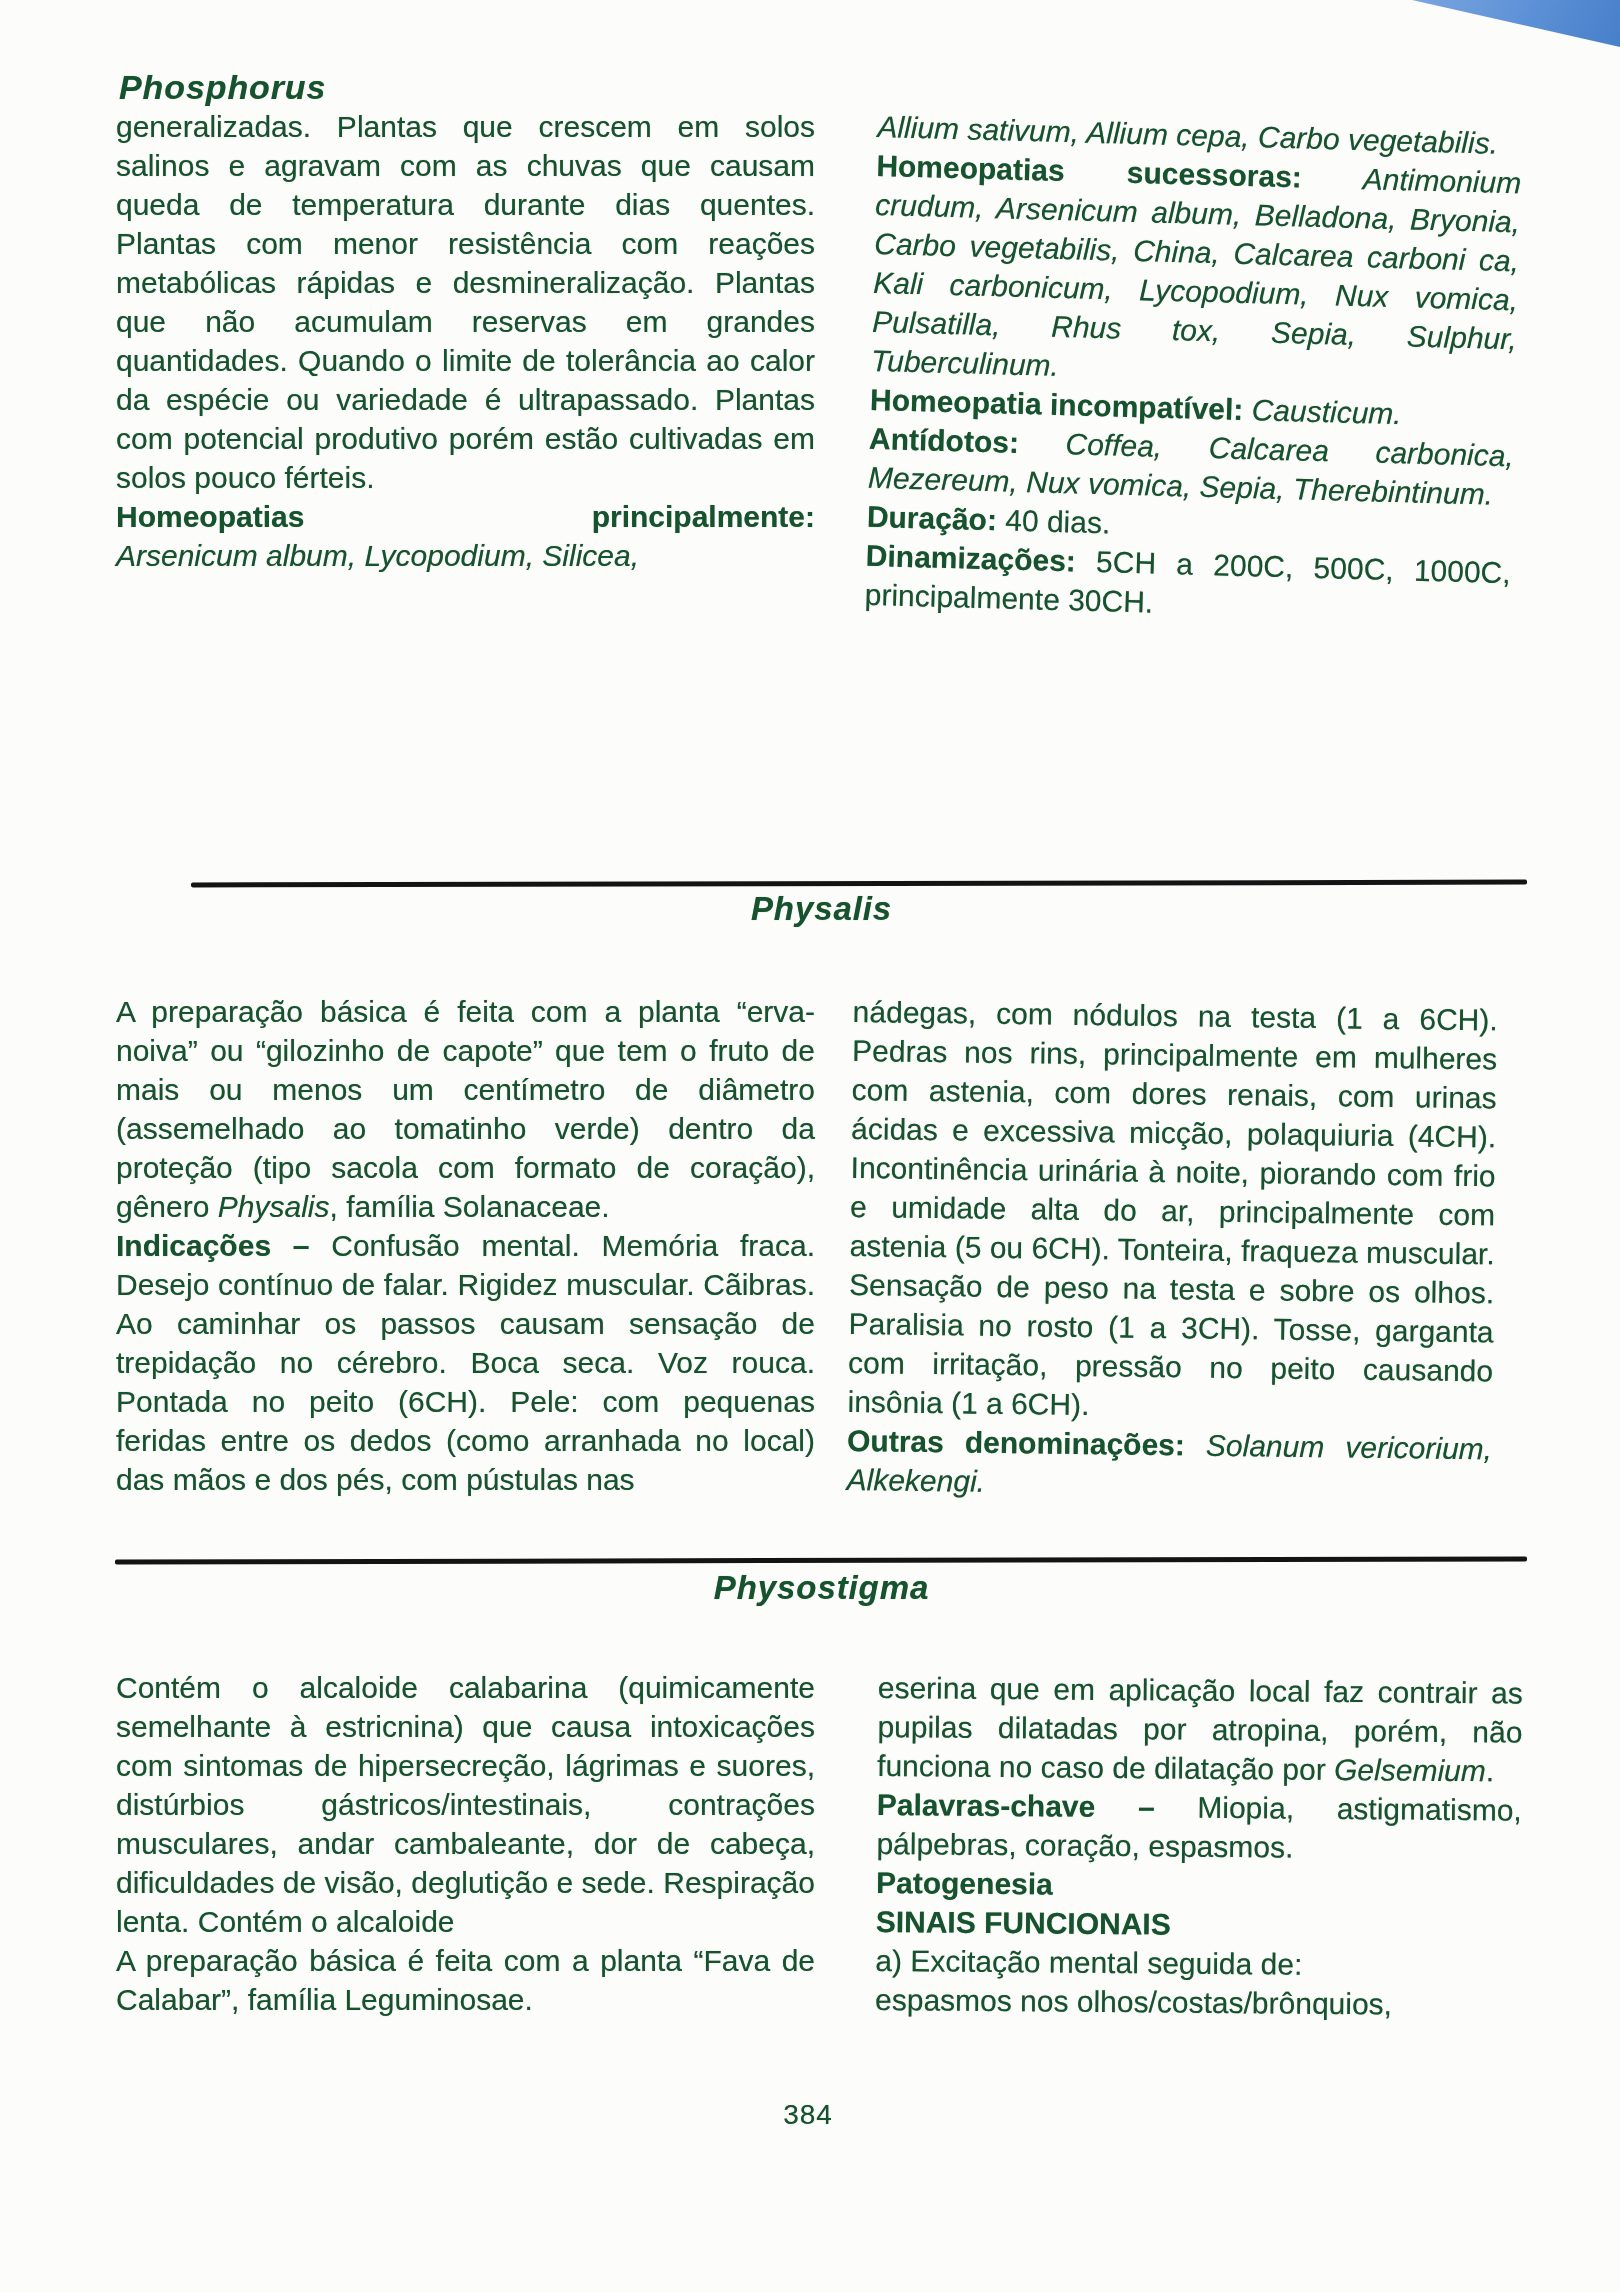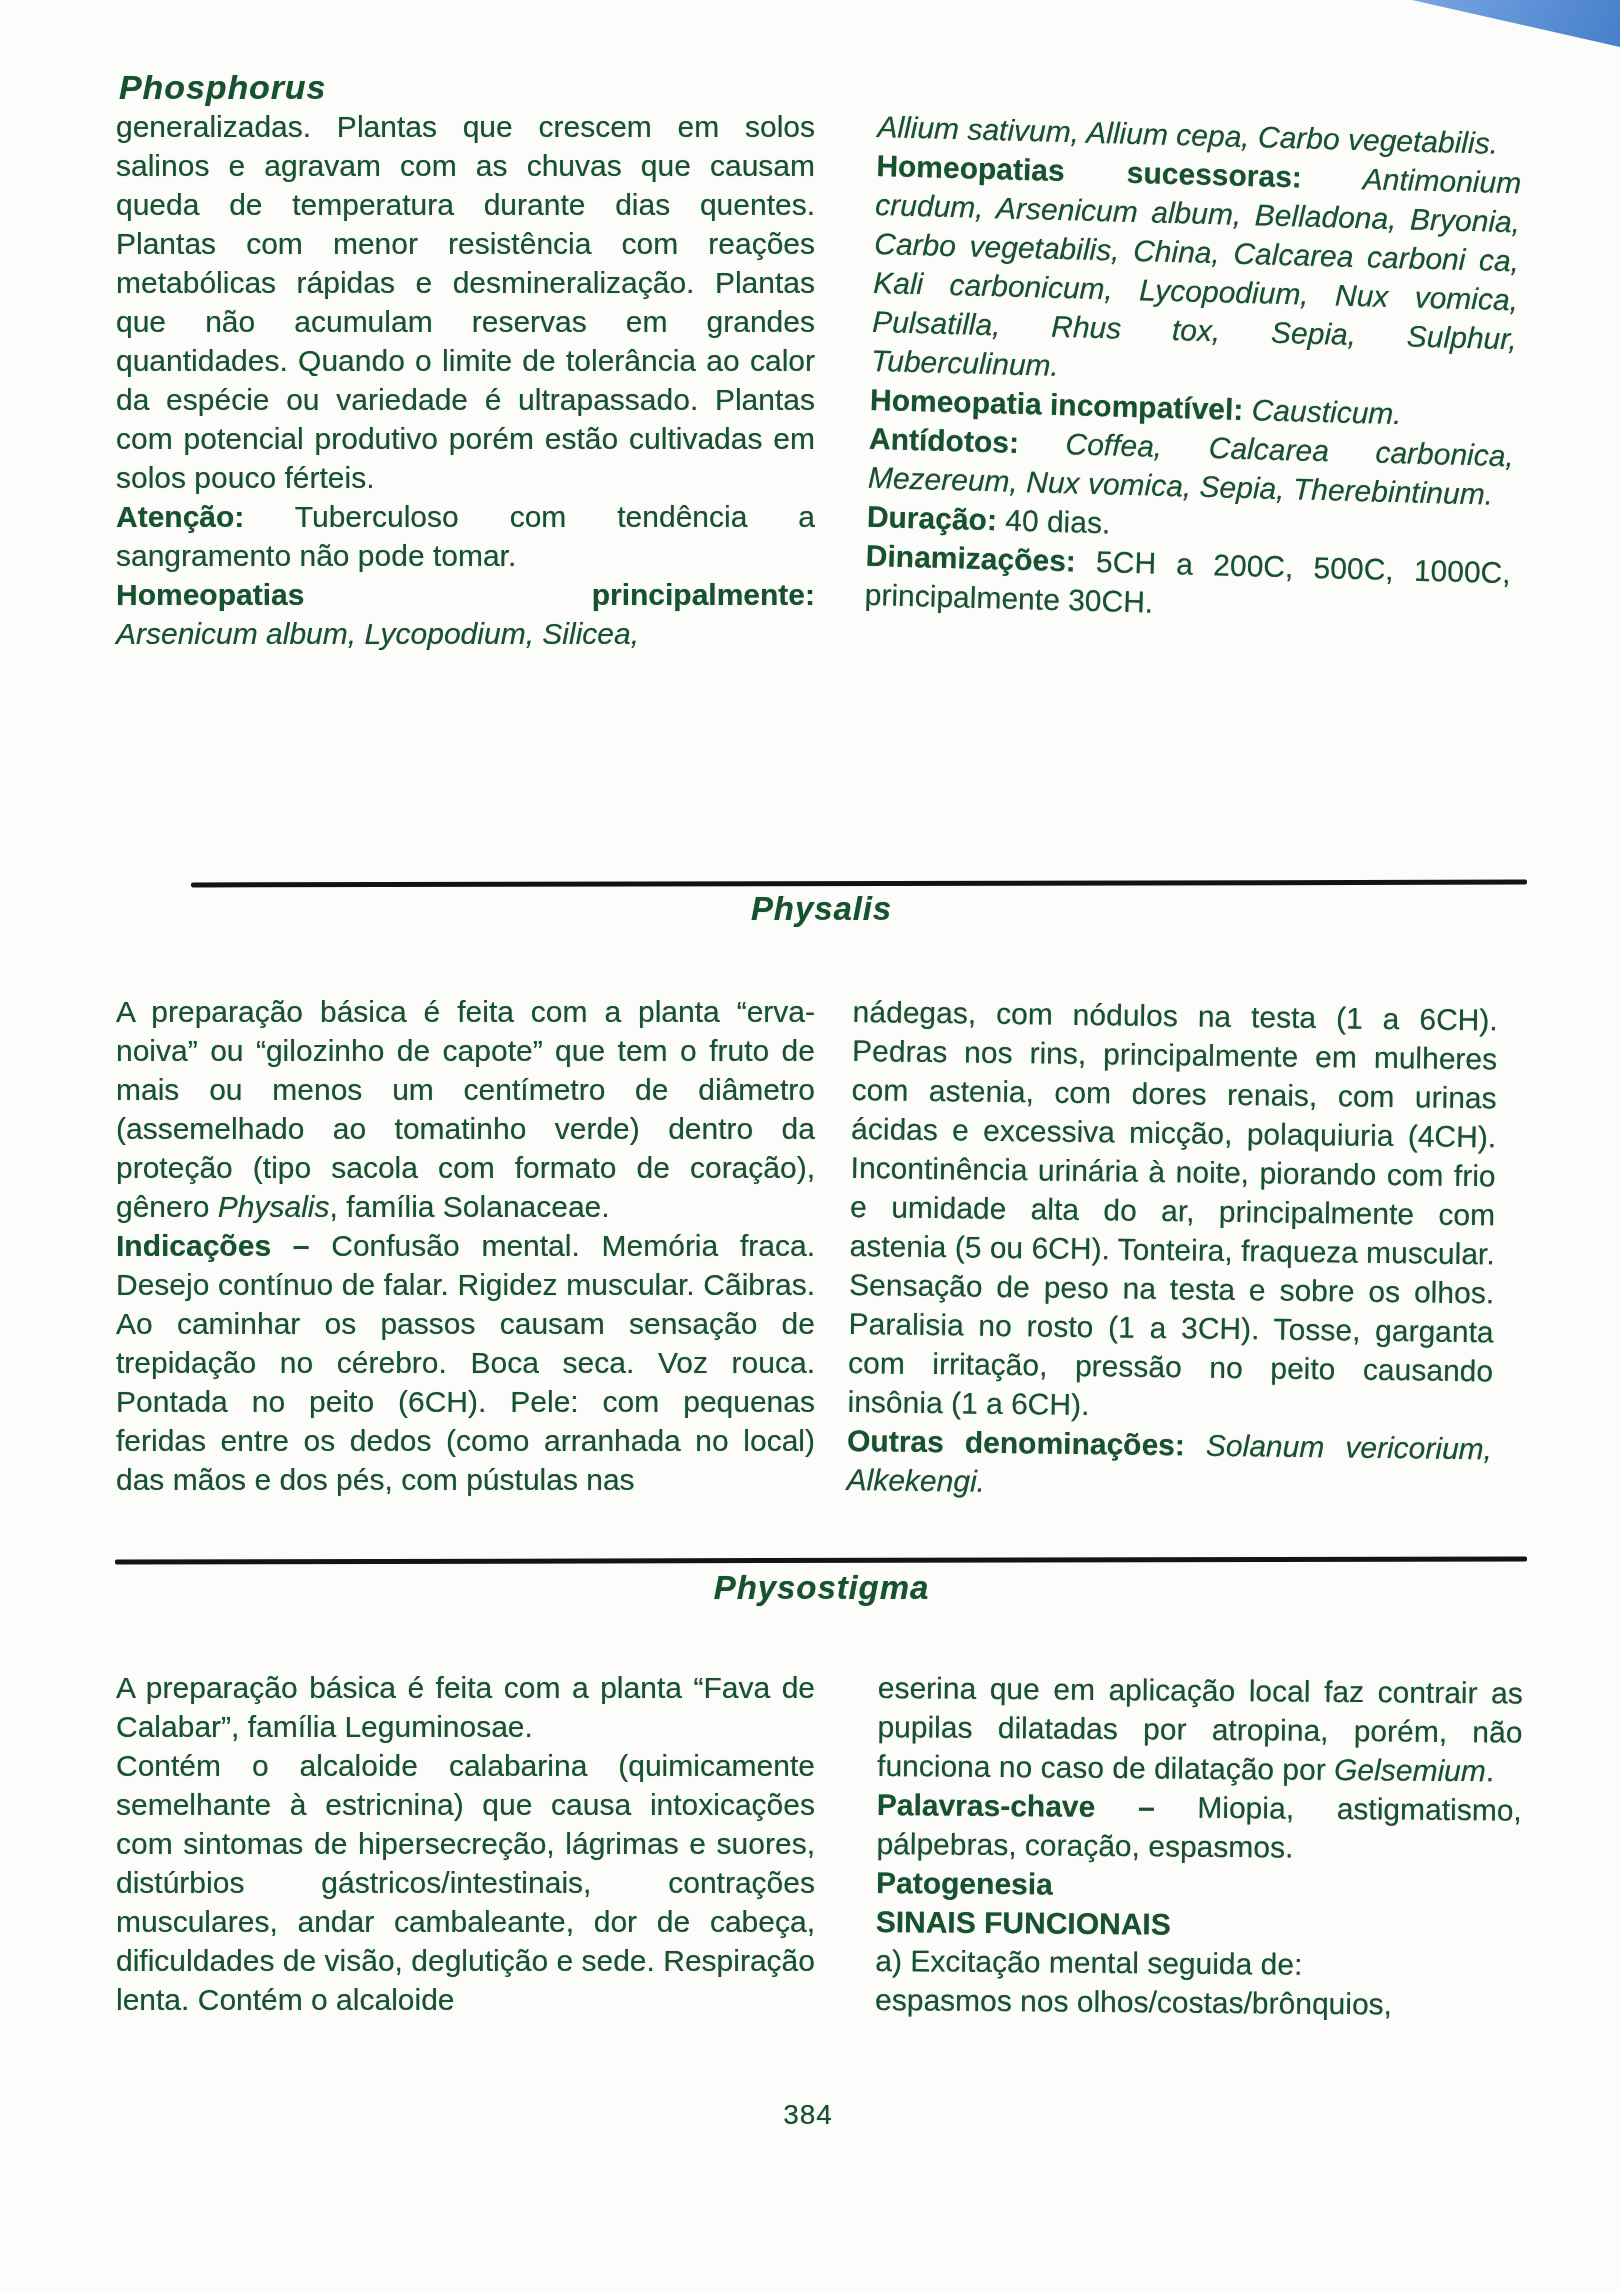--- a/index.html
+++ b/index.html
@@ -53,21 +53,20 @@
 
 <div class="page">
 
   <div class="corner-mark"></div>
 
   <div class="section-title">Phosphorus</div>
 
   <div class="cols" style="top:107px;">
     <div class="col col-left">
       <p><span>generalizadas. Plantas que crescem em solos salinos e agravam com as chuvas que causam queda de temperatura durante dias quentes. Plantas com menor resistência com reações metabólicas rápidas e desmineralização. Plantas que não acumulam reservas em grandes quantidades. Quando o limite de tolerância ao calor da espécie ou variedade é ultrapassado. Plantas com potencial produtivo porém estão cultivadas em solos pouco férteis.</span></p>
-      <p><span class="lead">Atenção:</span><span> Tuberculoso com tendência a sangramento não pode tomar.</span></p>
       <p>
         <span class="spread">
             <span class="lead">Homeopatias</span>
             <span class="lead">principalmente:</span>
           </span>
         <span class="it">Arsenicum album, Lycopodium, Silicea,</span>
       </p>
     </div>
     <div class="col col-right tilt-a">
       <p class="it"><span>Allium sativum, Allium cepa, Carbo vegetabilis.</span></p>
@@ -91,22 +90,22 @@
       <p><span>nádegas, com nódulos na testa (1 a 6CH). Pedras nos rins, principalmente em mulheres com astenia, com dores renais, com urinas ácidas e excessiva micção, polaquiuria (4CH). Incontinência urinária à noite, piorando com frio e umidade alta do ar, principalmente com astenia (5 ou 6CH). Tonteira, fraqueza muscular. Sensação de peso na testa e sobre os olhos. Paralisia no rosto (1 a 3CH). Tosse, garganta com irritação, pressão no peito causando insônia (1 a 6CH).</span></p>
       <p><span class="lead">Outras denominações:</span><span class="it"> Solanum vericorium, Alkekengi.</span></p>
     </div>
   </div>
 
   <div class="divider" style="top:1558px; left:115px; width:1412px;"></div>
   <div class="center-heading" style="top:1569px;">Physostigma</div>
 
   <div class="cols" style="top:1668px;">
     <div class="col col-left">
+      <p><span>Contém o alcaloide calabarina (quimicamente semelhante à estricnina) que causa intoxicações com sintomas de hipersecreção, lágrimas e suores, distúrbios gástricos/intestinais, contrações musculares, andar cambaleante, dor de cabeça, dificuldades de visão, deglutição e sede. Respiração lenta. Contém o alcaloide</span></p>
       <p><span>A preparação básica é feita com a planta “Fava de Calabar”, família Leguminosae.</span></p>
-      <p><span>Contém o alcaloide calabarina (quimicamente semelhante à estricnina) que causa intoxicações com sintomas de hipersecreção, lágrimas e suores, distúrbios gástricos/intestinais, contrações musculares, andar cambaleante, dor de cabeça, dificuldades de visão, deglutição e sede. Respiração lenta. Contém o alcaloide</span></p>
     </div>
     <div class="col col-right tilt-c">
       <p><span>eserina que em aplicação local faz contrair as pupilas dilatadas por atropina, porém, não funciona no caso de dilatação por </span><span class="it">Gelsemium</span><span>.</span></p>
       <p><span class="lead">Palavras-chave –</span><span> Miopia, astigmatismo, pálpebras, coração, espasmos.</span></p>
       <p class="lead"><span>Patogenesia</span></p>
       <p class="lead"><span>SINAIS FUNCIONAIS</span></p>
       <p><span>a) Excitação mental seguida de:</span></p>
       <p><span>espasmos nos olhos/costas/brônquios,</span></p>
     </div>
   </div>

